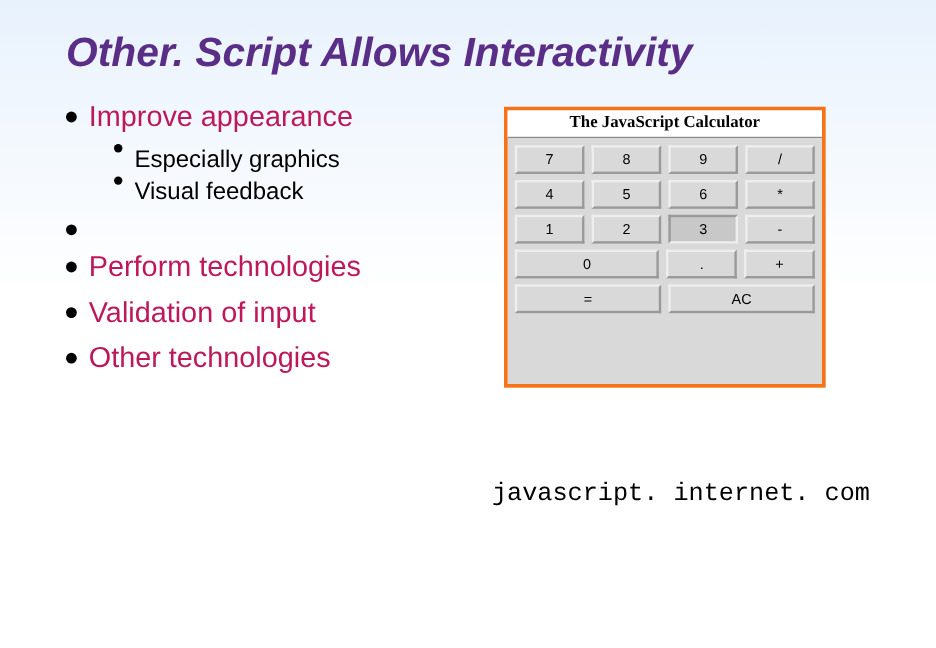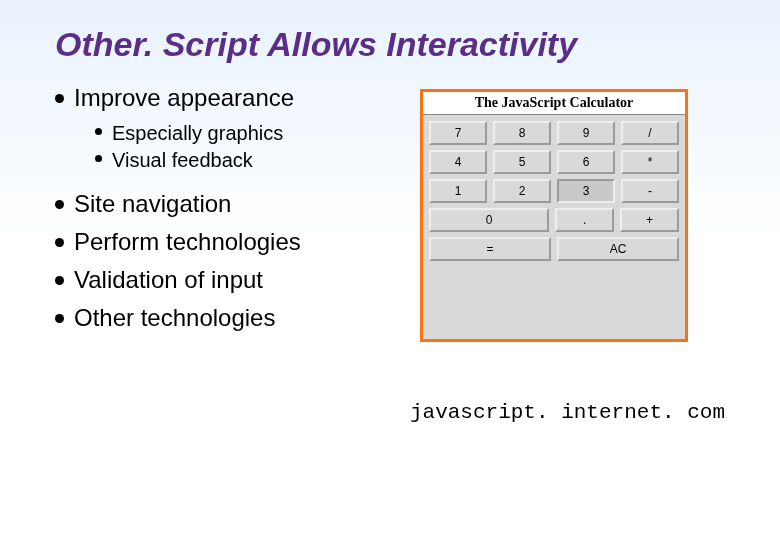--- a/index.html
+++ b/index.html
@@ -23,35 +23,35 @@
     padding: 20px 0 0 0;
   }
   .bullets {
     padding-left: 55px;
     width: 400px;
   }
   .li1 {
     display: flex;
     align-items: baseline;
     font-size: 24px;
-    color: #000000;
+    color: #be185d;
     margin-bottom: 10px;
   }
   .li1 .dot {
     width: 9px; height: 9px;
     background: #000;
     border-radius: 50%;
     margin-right: 10px;
     flex-shrink: 0;
     position: relative;
     top: -3px;
   }
   .li2 {
     display: flex;
-    align-items: center;
+    align-items: flex-start;
     font-size: 20px;
     color: #000;
     margin-left: 40px;
     margin-bottom: 4px;
   }
   .li2 .dot {
     width: 7px; height: 7px;
     background: #000;
     border-radius: 50%;
     margin-right: 10px;
@@ -140,21 +140,20 @@
       <span>Especially graphics</span>
     </div>
     <div class="li2">
       <span class="dot"></span>
       <span>Visual feedback</span>
     </div>
 
     <div class="group2">
       <div class="li1">
         <span class="dot"></span>
-        <span>Site navigation</span>
       </div>
       <div class="li1">
         <span class="dot"></span>
         <span>Perform technologies</span>
       </div>
       <div class="li1">
         <span class="dot"></span>
         <span>Validation of input</span>
       </div>
       <div class="li1">

